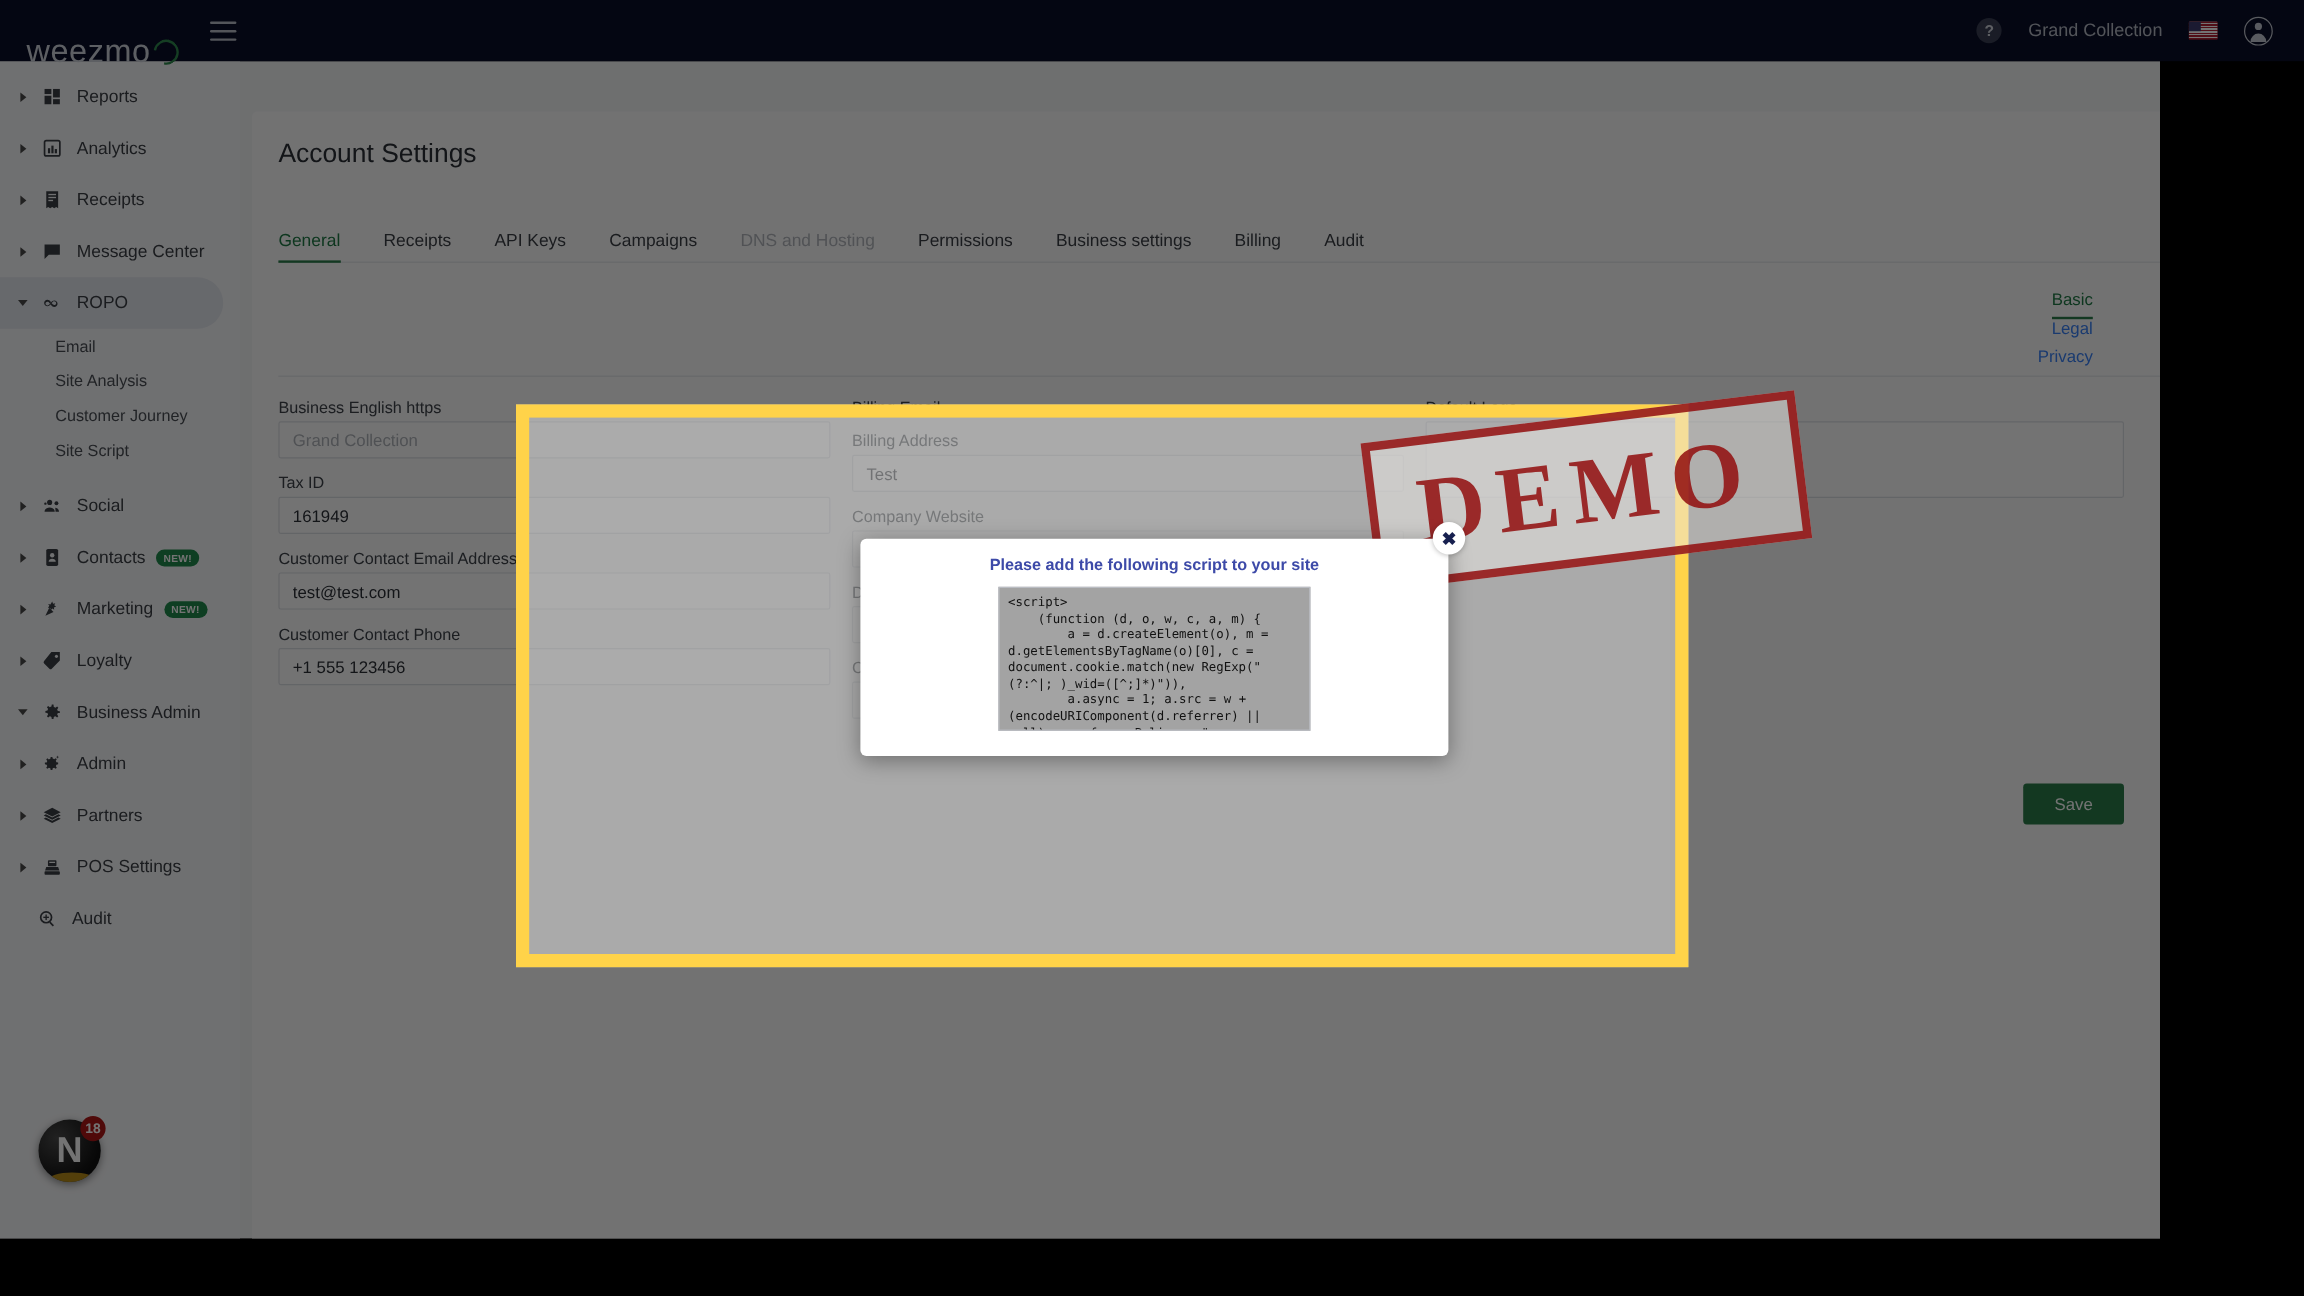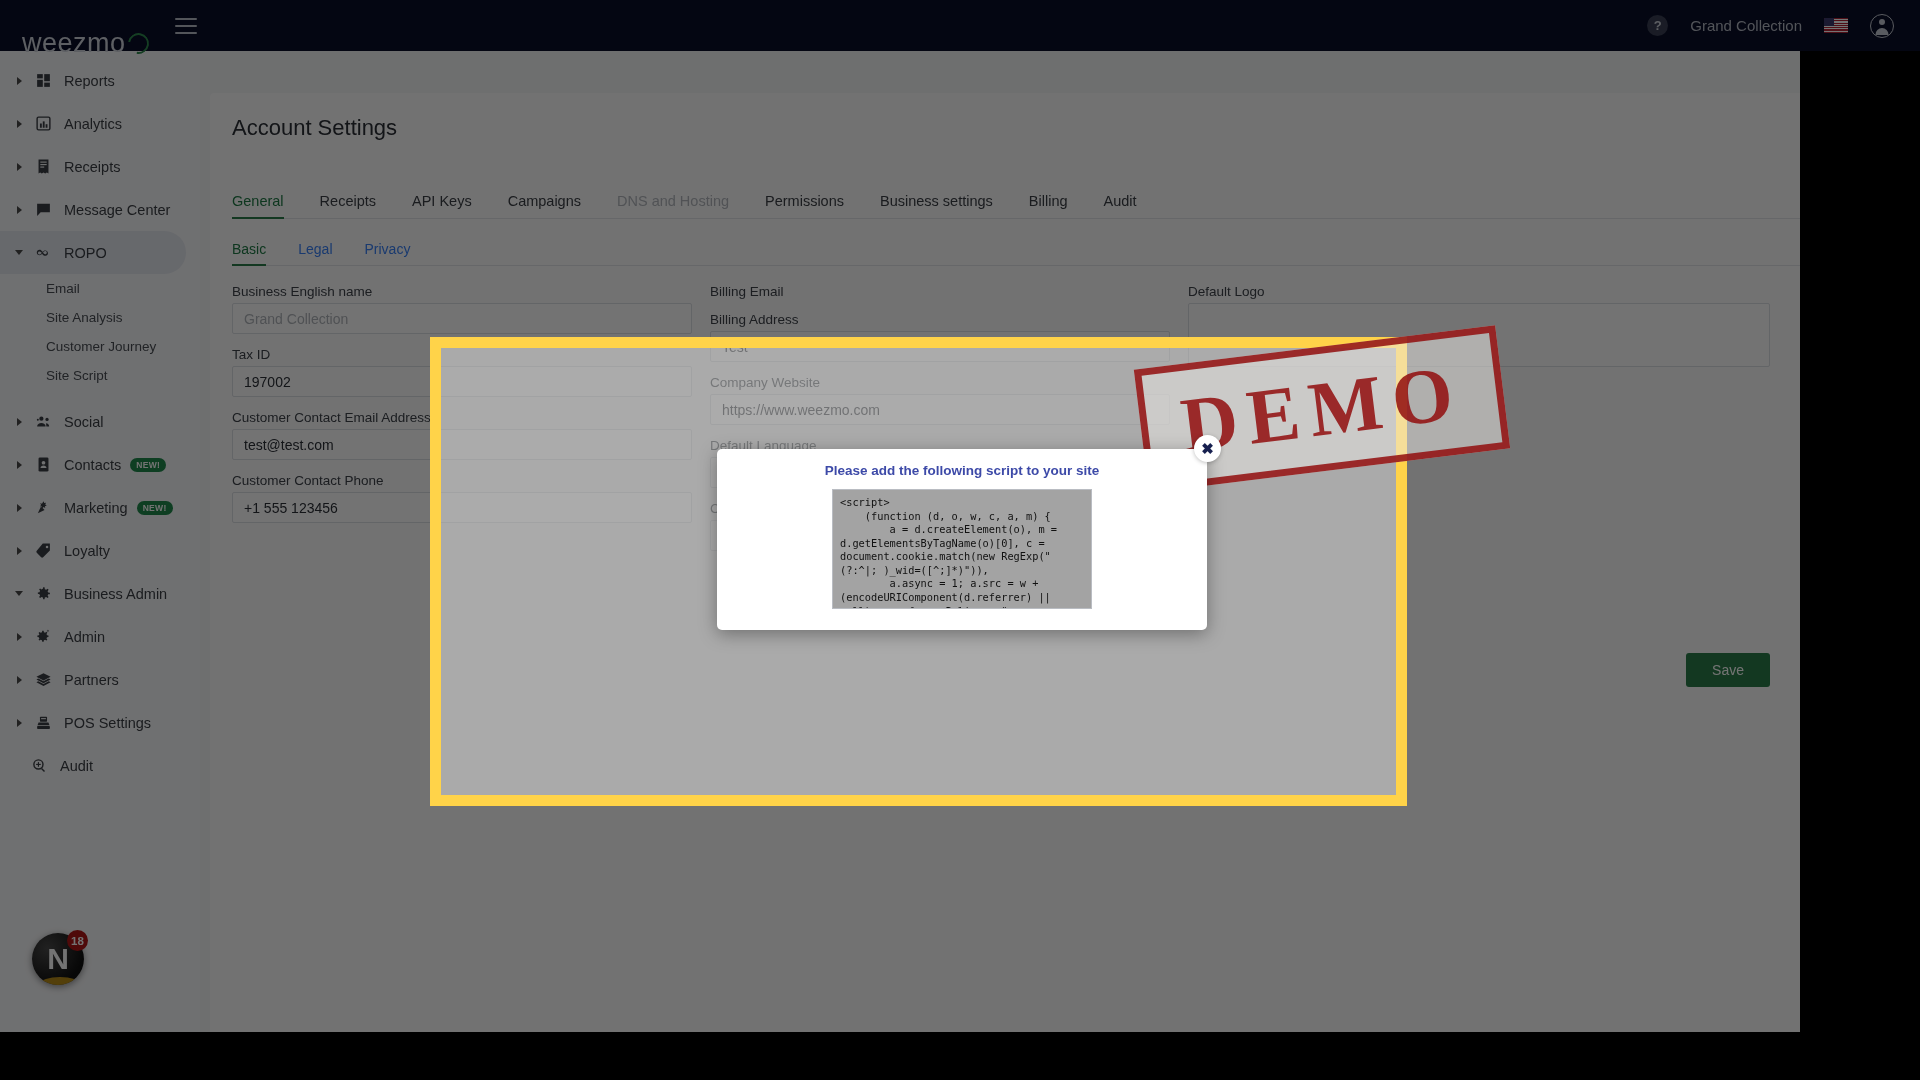--- a/index.html
+++ b/index.html
@@ -116,21 +116,21 @@
   }
   .tab:first-child{padding-left:0;}
   .tab.dim{color:#b3b7bd;}
   .tab.sel{color:#1f7a45;margin-top:28px;}
   .tab.sel::after{
     content:"";position:absolute;left:0;right:18px;bottom:-1px;height:2.5px;background:#2a7d4a;
   }
   .tab:first-child.sel::after{left:0;right:18px;}
   .subtabs-row{
     display:flex;align-items:flex-end;margin:22px 0 0 22px;
-    border-bottom:1px solid #e3e5e9;padding-right:40px;
+    border-bottom:1px solid #e3e5e9;padding-right:40px;flex-direction:column;
   }
   .subtab{
     font-size:14px;color:#3b82f6;padding:0 16px 8px 16px;cursor:pointer;position:relative;
   }
   .subtab:first-child{padding-left:0;}
   .subtab.sel{color:#1f7a45;}
   .subtab.sel::after{
     content:"";position:absolute;left:0;right:16px;bottom:-1px;height:2.5px;background:#2a7d4a;
   }
 
@@ -452,26 +452,26 @@
       </div>
     <div class="subtabs-row" id="subtabs-row">
         <div class="subtab sel">Basic</div>
         <div class="subtab">Legal</div>
         <div class="subtab">Privacy</div>
       </div>
 
     <div class="form-grid">
       <div id="col1">
           <div class="fld">
-            <div class="fld-label">Business English name</div>
+            <div class="fld-label">Business English https</div>
             <div class="fld-input ph">Grand Collection</div>
           </div>
           <div class="fld">
             <div class="fld-label">Tax ID</div>
-            <div class="fld-input">197002</div>
+            <div class="fld-input">161949</div>
           </div>
           <div class="fld">
             <div class="fld-label">Customer Contact Email Address</div>
             <div class="fld-input">test@test.com</div>
           </div>
           <div class="fld">
             <div class="fld-label">Customer Contact Phone</div>
             <div class="fld-input">+1 555 123456</div>
           </div>
         </div>

